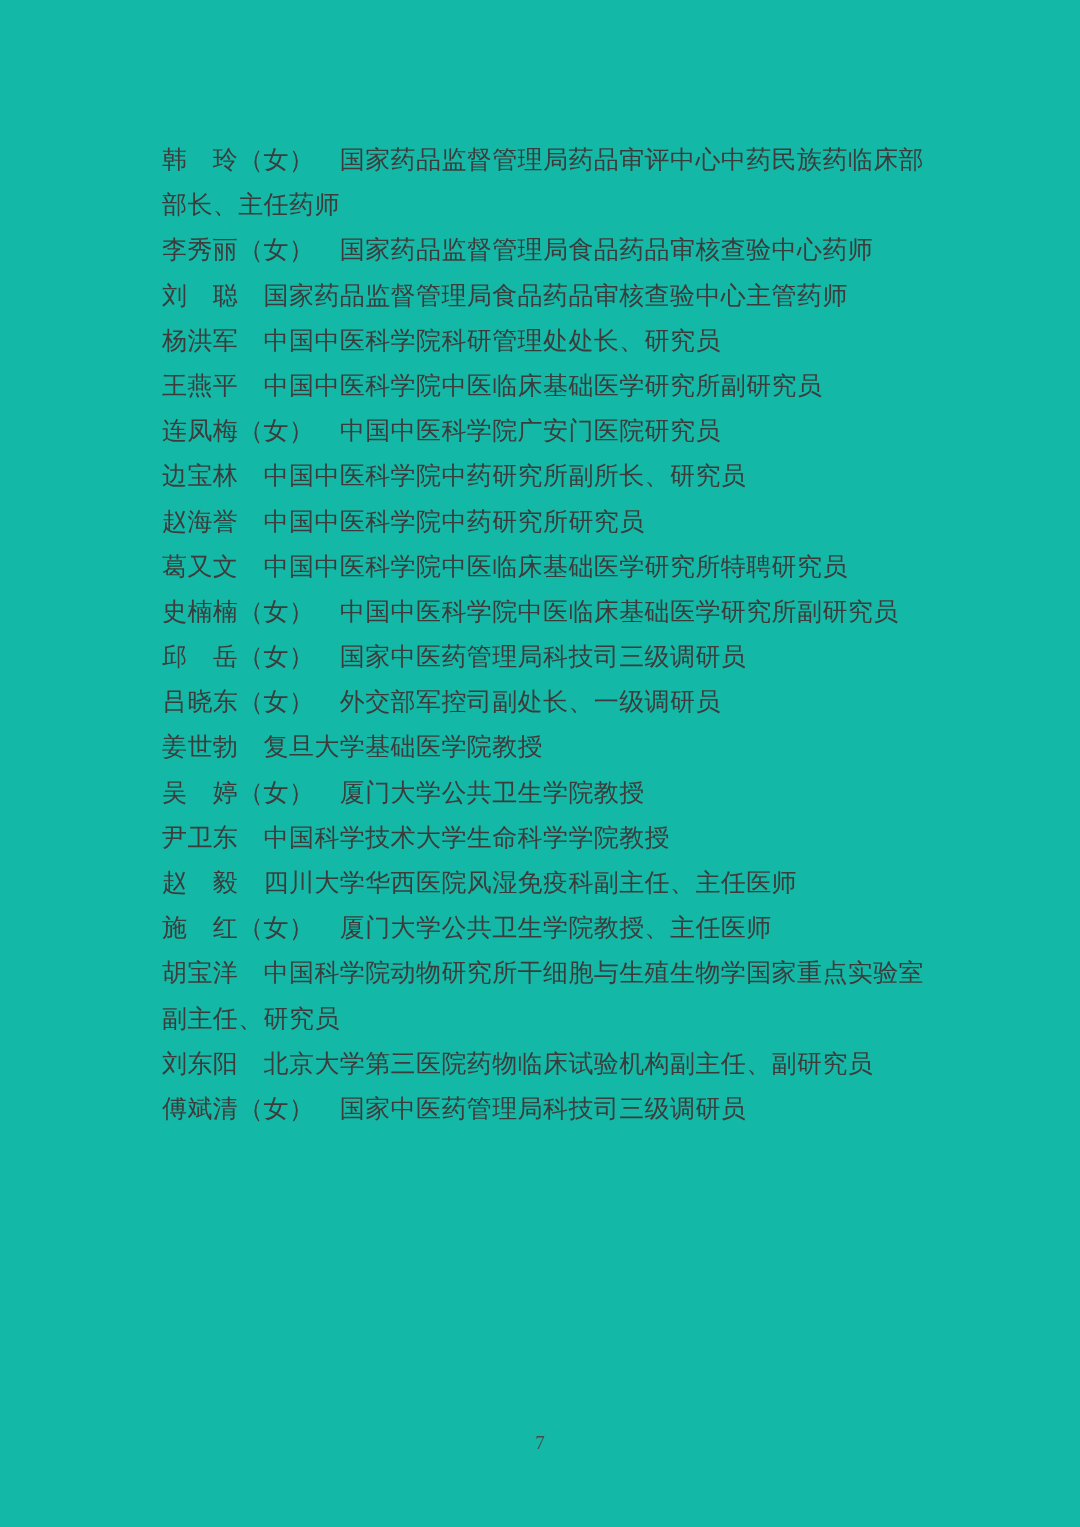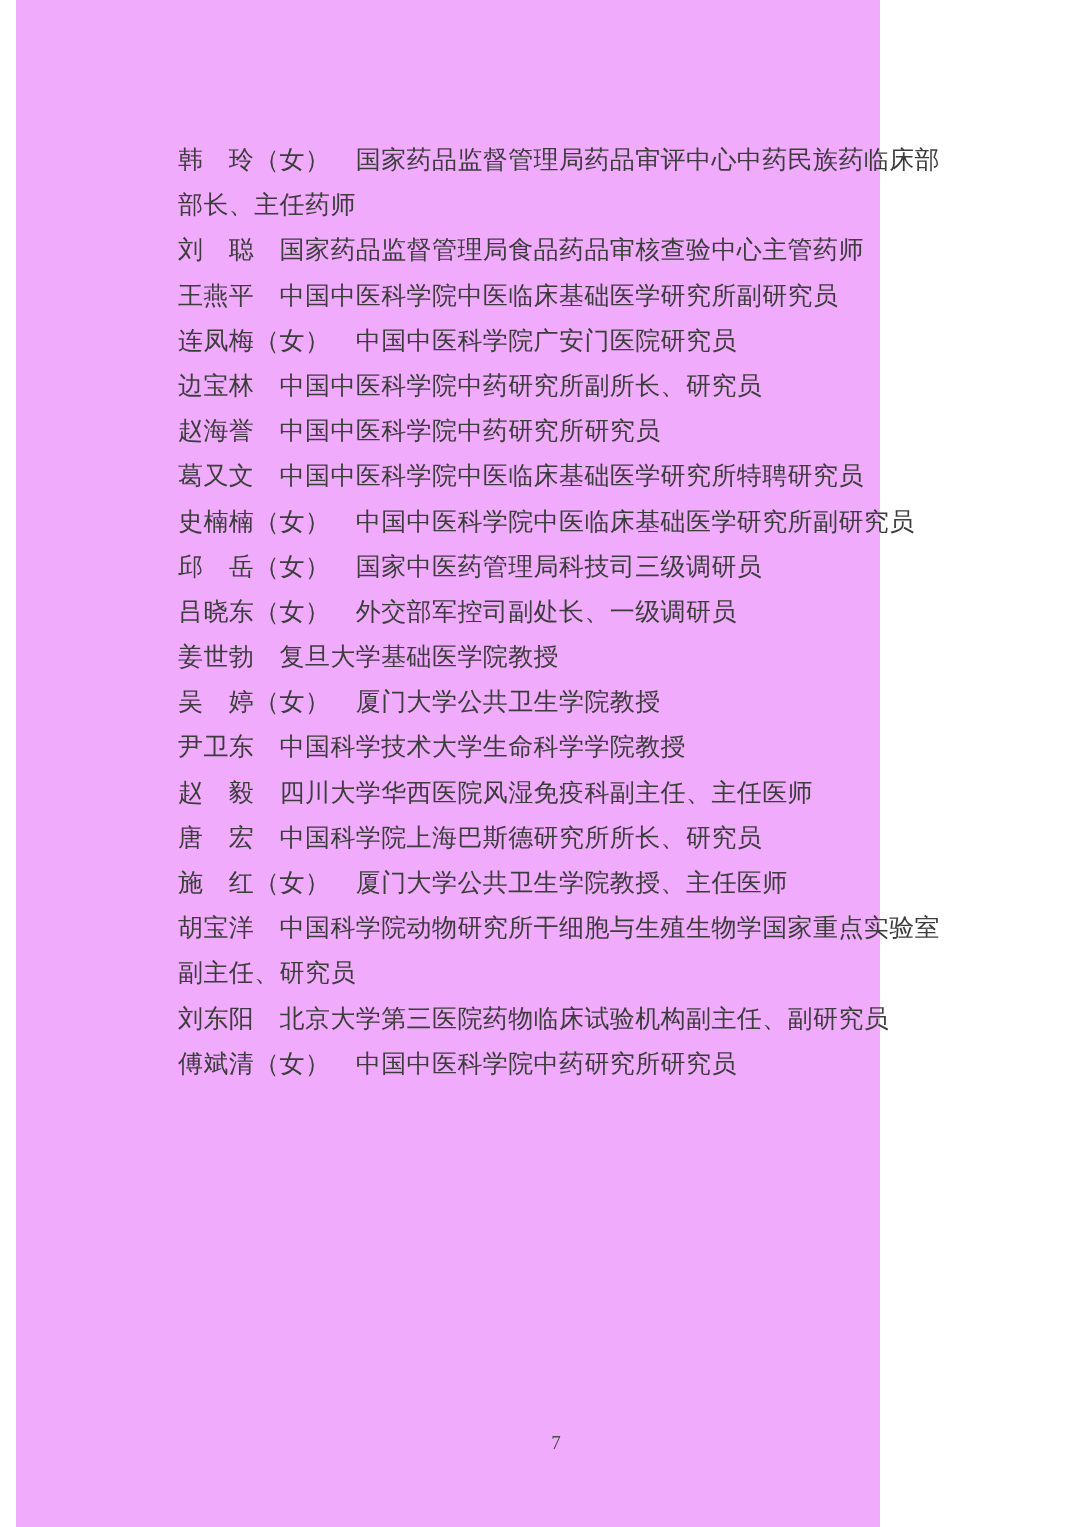--- a/index.html
+++ b/index.html
@@ -9,24 +9,24 @@
   }
   body {
     width: 1080px;
     height: 1527px;
     position: relative;
     overflow: hidden;
     font-family: "Liberation Serif", "DejaVu Serif", serif;
   }
   .page {
     position: absolute;
-    left: 16px; top: 0;
-    width: 864px;
+    left: 0; top: 0;
+    width: 1080px;
     height: 1527px;
-    background: #f0abfc;
+    background: #14b8a6;
   }
   .doc-text {
     position: absolute;
     left: 162px;
     top: 137px;
     width: 790px;
   }
   .line {
     height: 45.2px;
     line-height: 45.2px;
@@ -48,36 +48,37 @@
     font-family: "Liberation Serif", "DejaVu Serif", serif;
   }
 </style>
 </head>
 <body>
 
 <div class="page">
   <div class="doc-text" style="color: rgb(60, 60, 60);">
       <div class="line">韩　玲（女）　国家药品监督管理局药品审评中心中药民族药临床部</div>
       <div class="line">部长、主任药师</div>
+      <div class="line">李秀丽（女）　国家药品监督管理局食品药品审核查验中心药师</div>
       <div class="line">刘　聪　国家药品监督管理局食品药品审核查验中心主管药师</div>
+      <div class="line">杨洪军　中国中医科学院科研管理处处长、研究员</div>
       <div class="line">王燕平　中国中医科学院中医临床基础医学研究所副研究员</div>
       <div class="line">连凤梅（女）　中国中医科学院广安门医院研究员</div>
       <div class="line">边宝林　中国中医科学院中药研究所副所长、研究员</div>
       <div class="line">赵海誉　中国中医科学院中药研究所研究员</div>
       <div class="line">葛又文　中国中医科学院中医临床基础医学研究所特聘研究员</div>
       <div class="line">史楠楠（女）　中国中医科学院中医临床基础医学研究所副研究员</div>
       <div class="line">邱　岳（女）　国家中医药管理局科技司三级调研员</div>
       <div class="line">吕晓东（女）　外交部军控司副处长、一级调研员</div>
       <div class="line">姜世勃　复旦大学基础医学院教授</div>
       <div class="line">吴　婷（女）　厦门大学公共卫生学院教授</div>
       <div class="line">尹卫东　中国科学技术大学生命科学学院教授</div>
       <div class="line">赵　毅　四川大学华西医院风湿免疫科副主任、主任医师</div>
-      <div class="line">唐　宏　中国科学院上海巴斯德研究所所长、研究员</div>
       <div class="line">施　红（女）　厦门大学公共卫生学院教授、主任医师</div>
       <div class="line">胡宝洋　中国科学院动物研究所干细胞与生殖生物学国家重点实验室</div>
       <div class="line">副主任、研究员</div>
       <div class="line">刘东阳　北京大学第三医院药物临床试验机构副主任、副研究员</div>
-      <div class="line">傅斌清（女）　中国中医科学院中药研究所研究员</div>
+      <div class="line">傅斌清（女）　国家中医药管理局科技司三级调研员</div>
     </div>
   <div class="page-footer">
     <span class="page-number">7</span>
   </div>
 </div>
 
 </body></html>

